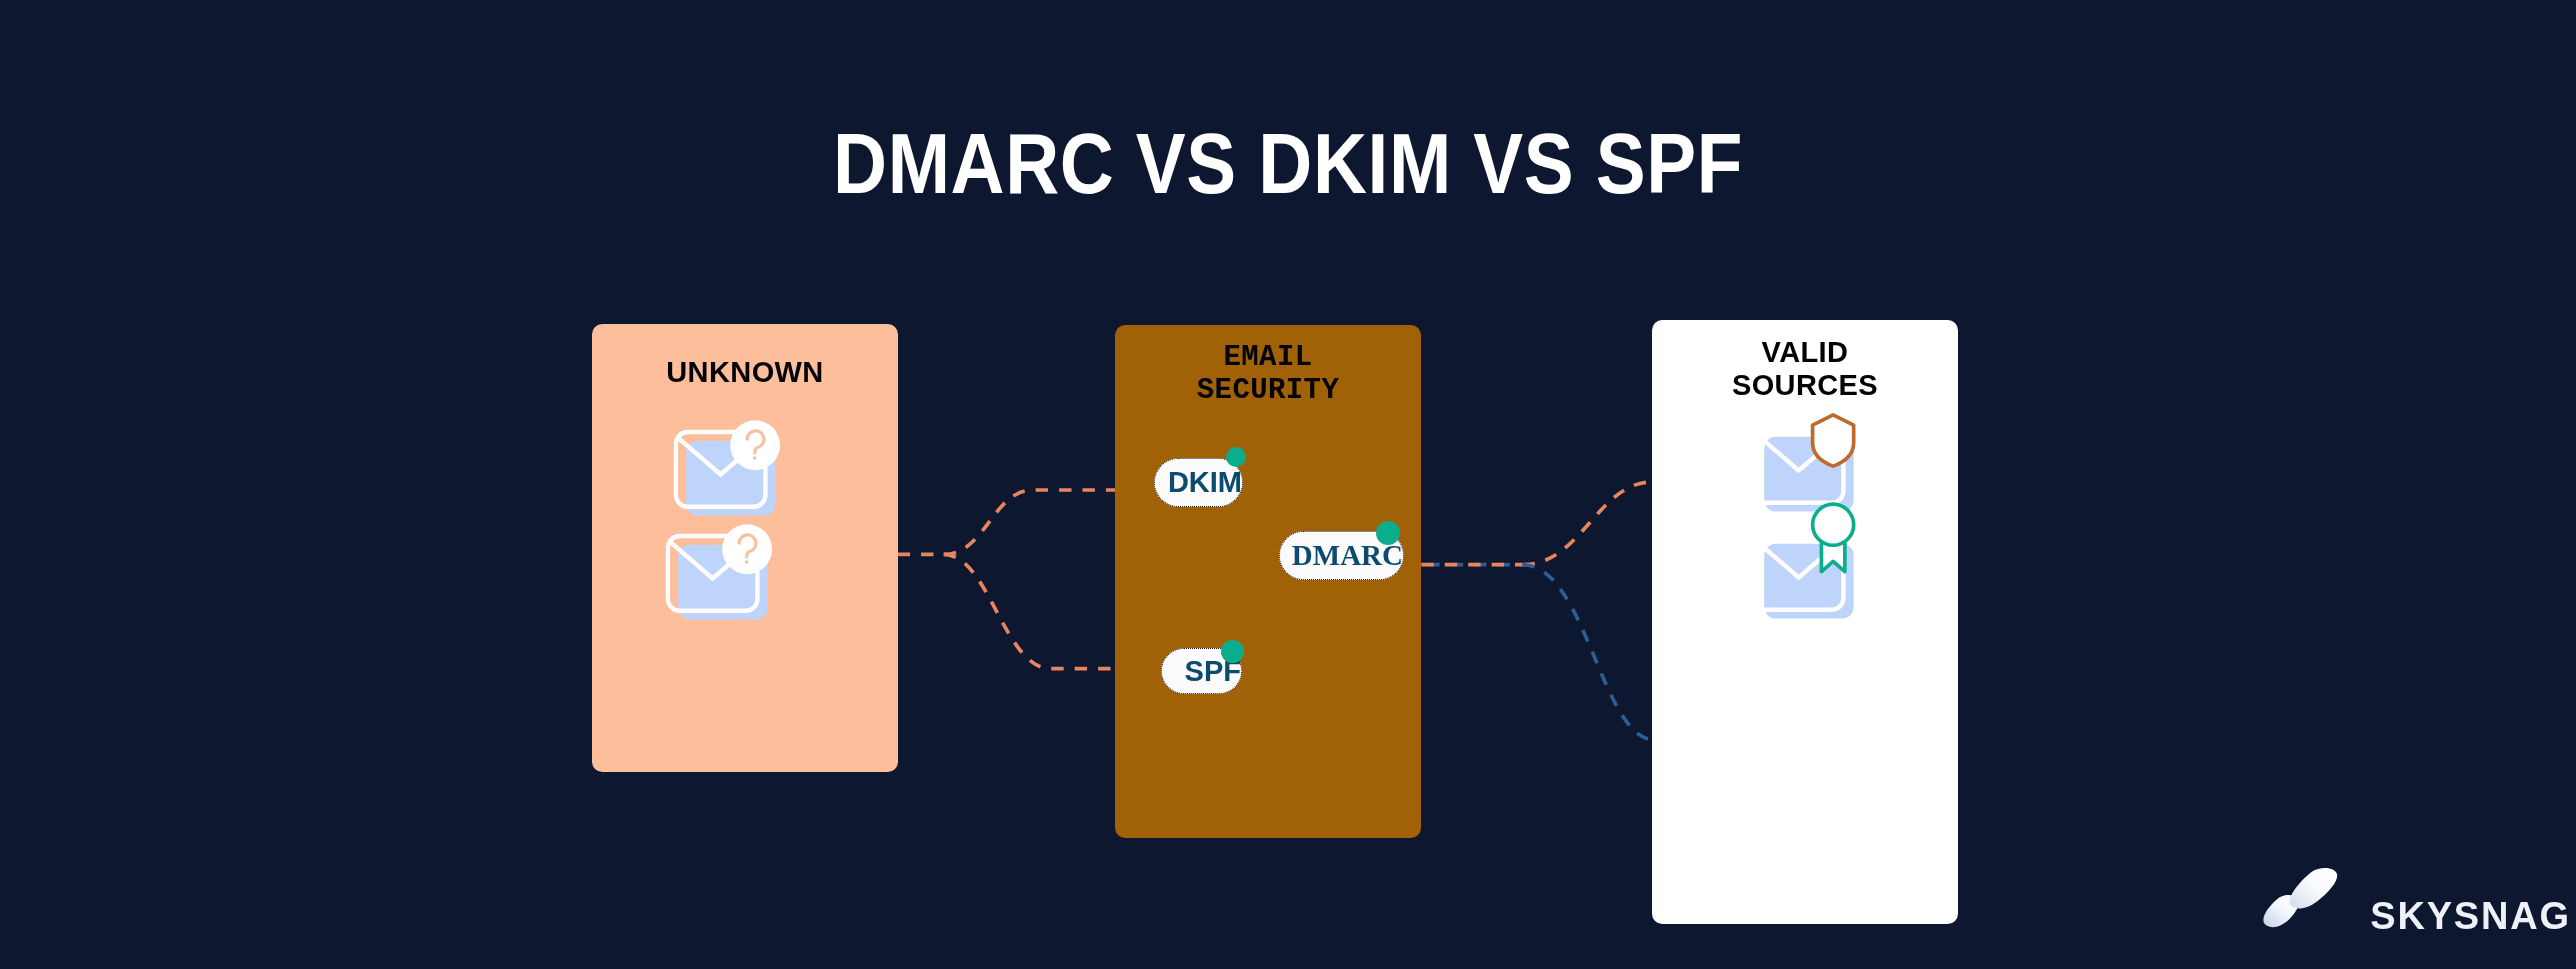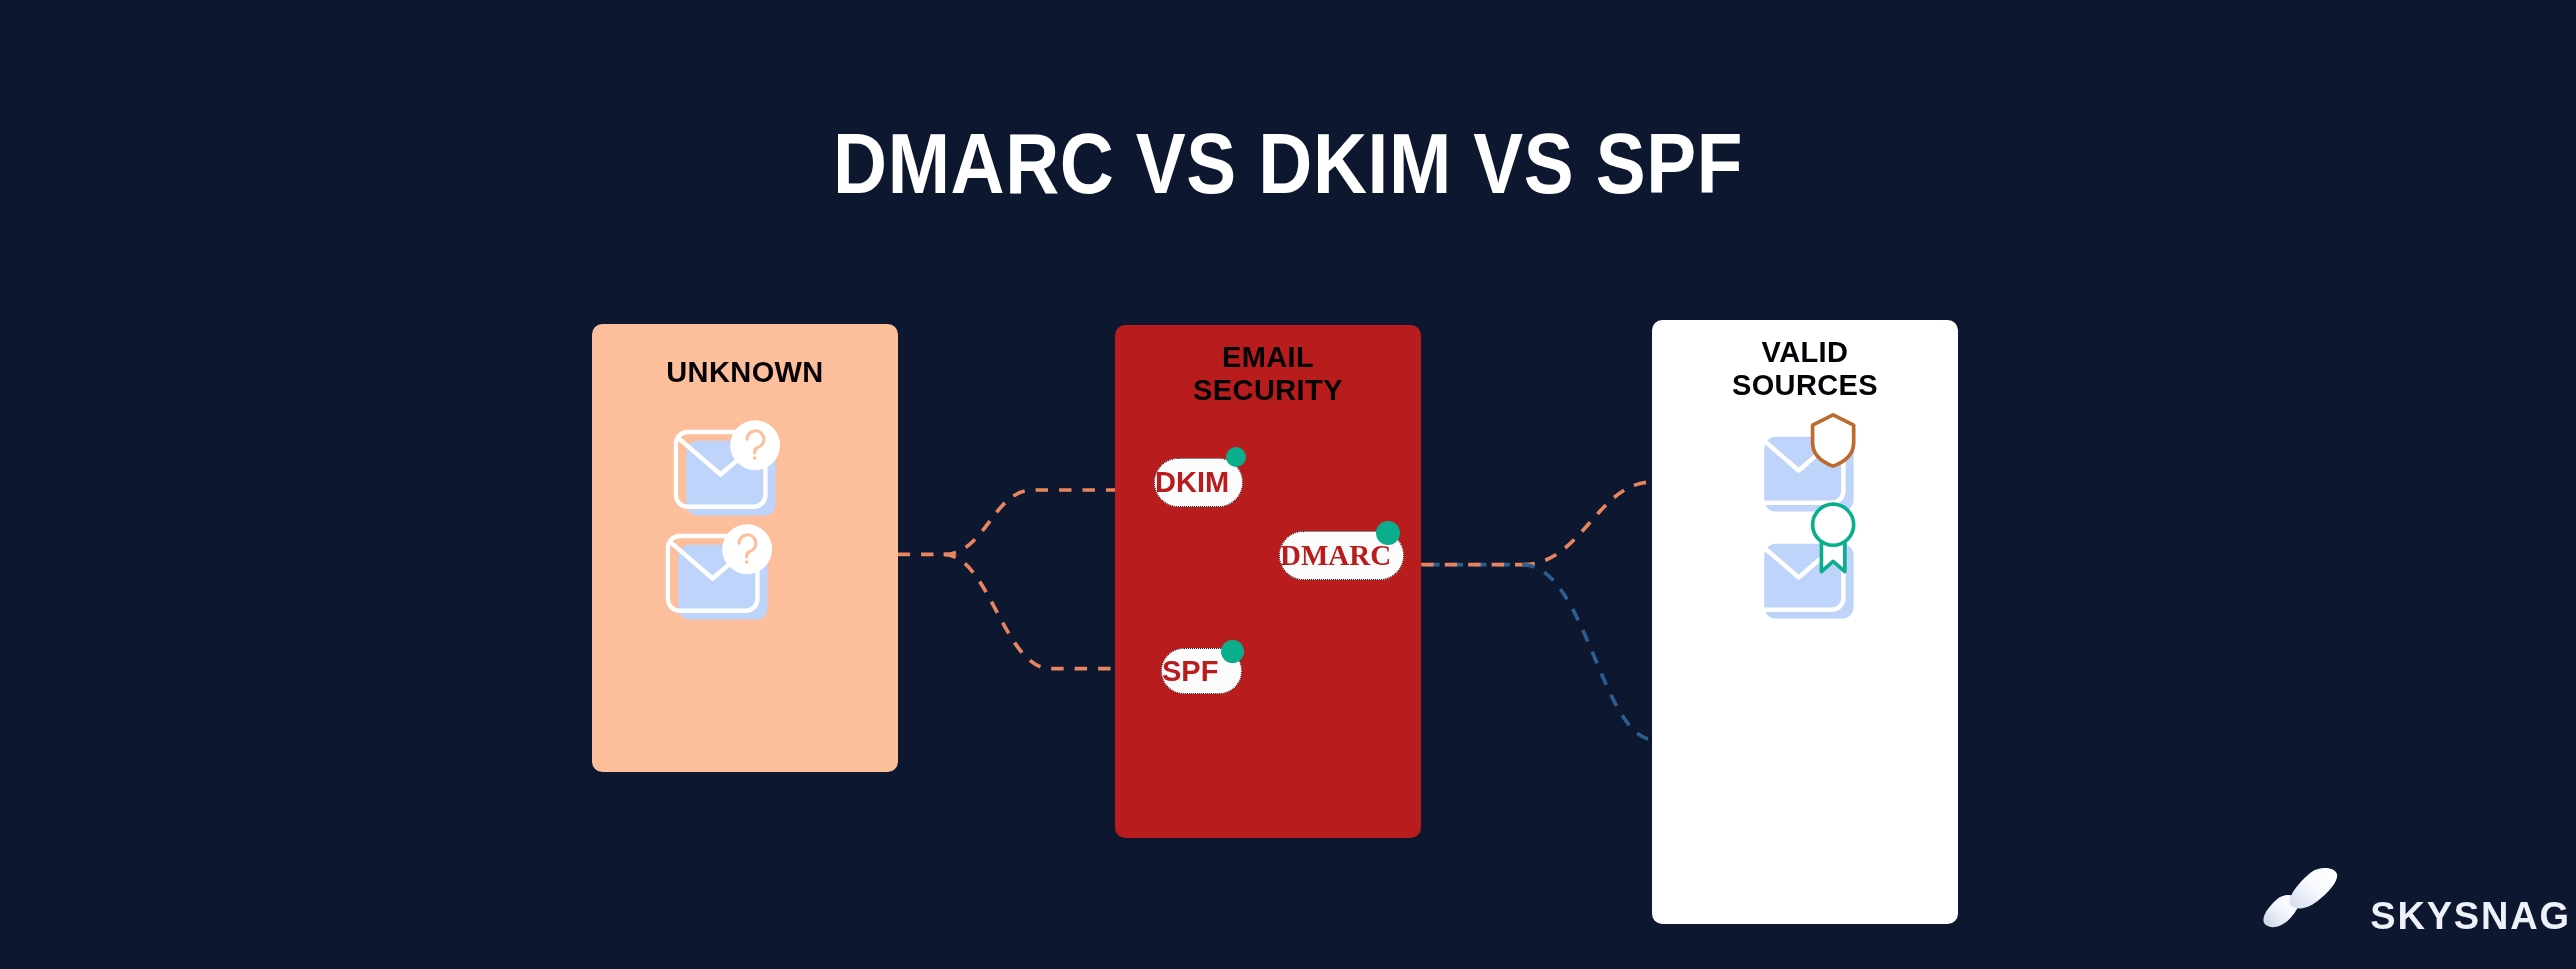--- a/index.html
+++ b/index.html
@@ -53,21 +53,22 @@
     top: 324px;
     width: 306px;
     height: 448px;
     background: #FCBE9B;
   }
   #panel-email-security {
     left: 1115px;
     top: 325px;
     width: 306px;
     height: 513px;
-    background: #b91c1c;
+    background: #a16207;
+    font-family: Liberation Mono, monospace;
   }
   #panel-valid-sources {
     left: 1652px;
     top: 320px;
     width: 306px;
     height: 604px;
     background: #FFFFFF;
   }
 
   .panel-title {
@@ -109,22 +110,22 @@
   }
 
   
   .pill {
     position: absolute;
     background: #FBFBFB;
     border: 1.8px dotted #15171C;
     border-radius: 732px;
     display: flex;
     align-items: center;
-    justify-content: flex-start;
-    color: #b91c1c;
+    justify-content: flex-end;
+    color: #0c4a6e;
     font-size: 29px;
     font-weight: bold;
     letter-spacing: 0px;
     box-sizing: border-box;
     z-index: 4;
   }
   #pill-dkim  { left: 1154px; top: 458px; width: 89px; height: 49px; }
   #pill-spf   { left: 1161px; top: 648px; width: 81px; height: 46px; }
   #pill-dmarc { left: 1279px; top: 531px; width: 125px; height: 49px; font-family: Liberation Serif, serif; }
 

